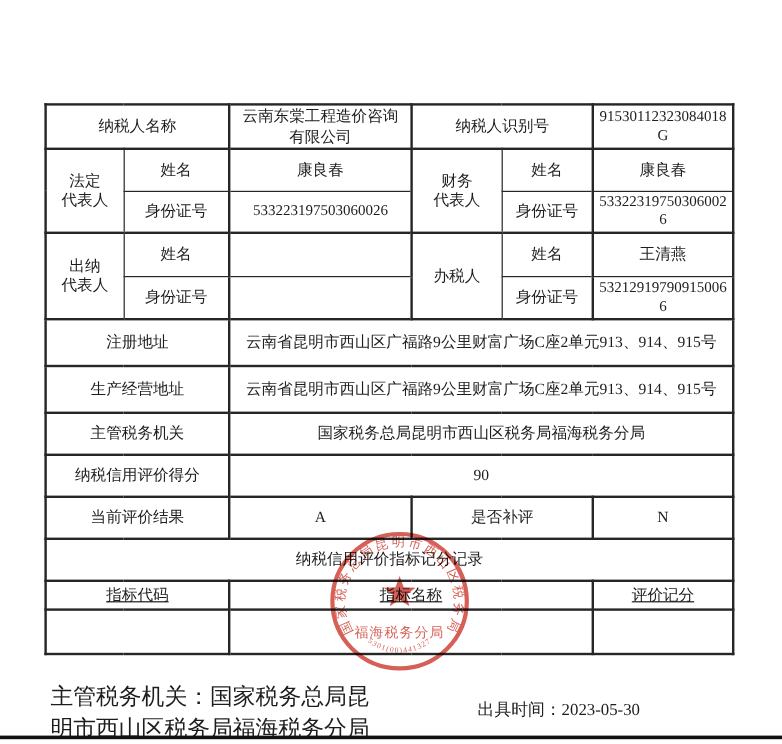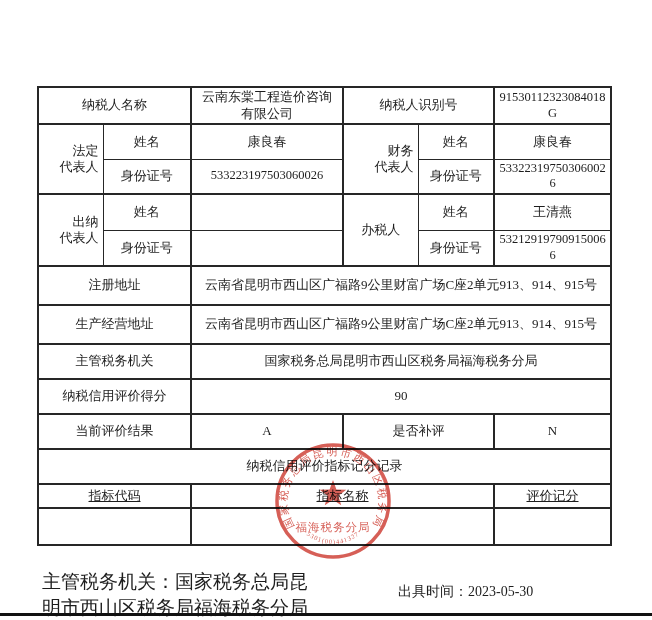--- a/index.html
+++ b/index.html
@@ -15,21 +15,21 @@
   table.form {
     position:absolute; left:37px; top:86px; width:573px;
     border-collapse:collapse; table-layout:fixed;
   }
   td {
     border:2px solid #262626; text-align:center; vertical-align:middle;
     padding:1px 4px; font-size:13px; line-height:1.25; overflow:hidden;
     word-break:break-word;
   }
   .num { font-size:12.5px; word-break:break-all; letter-spacing:0; }
-  .multiline { white-space:pre-line;text-align:right; }
+  .multiline { white-space:pre-line; }
   .wide { padding:0 10px; }
   
   .tb { border-bottom-width:1px; }
   .tt { border-top-width:1px; }
   .tr1 { border-right-width:1px; }
   .tl1 { border-left-width:1px; }
   tr.r1 { height:37px; } tr.r2,tr.r3 { height:35px; }
   tr.r4,tr.r5 { height:36px; } tr.r6,tr.r7 { height:39px; }
   tr.r8,tr.r9,tr.r10,tr.r11 { height:35px; }
   tr.r12 { height:24px;text-decoration:underline; } tr.r13 { height:37px; }

